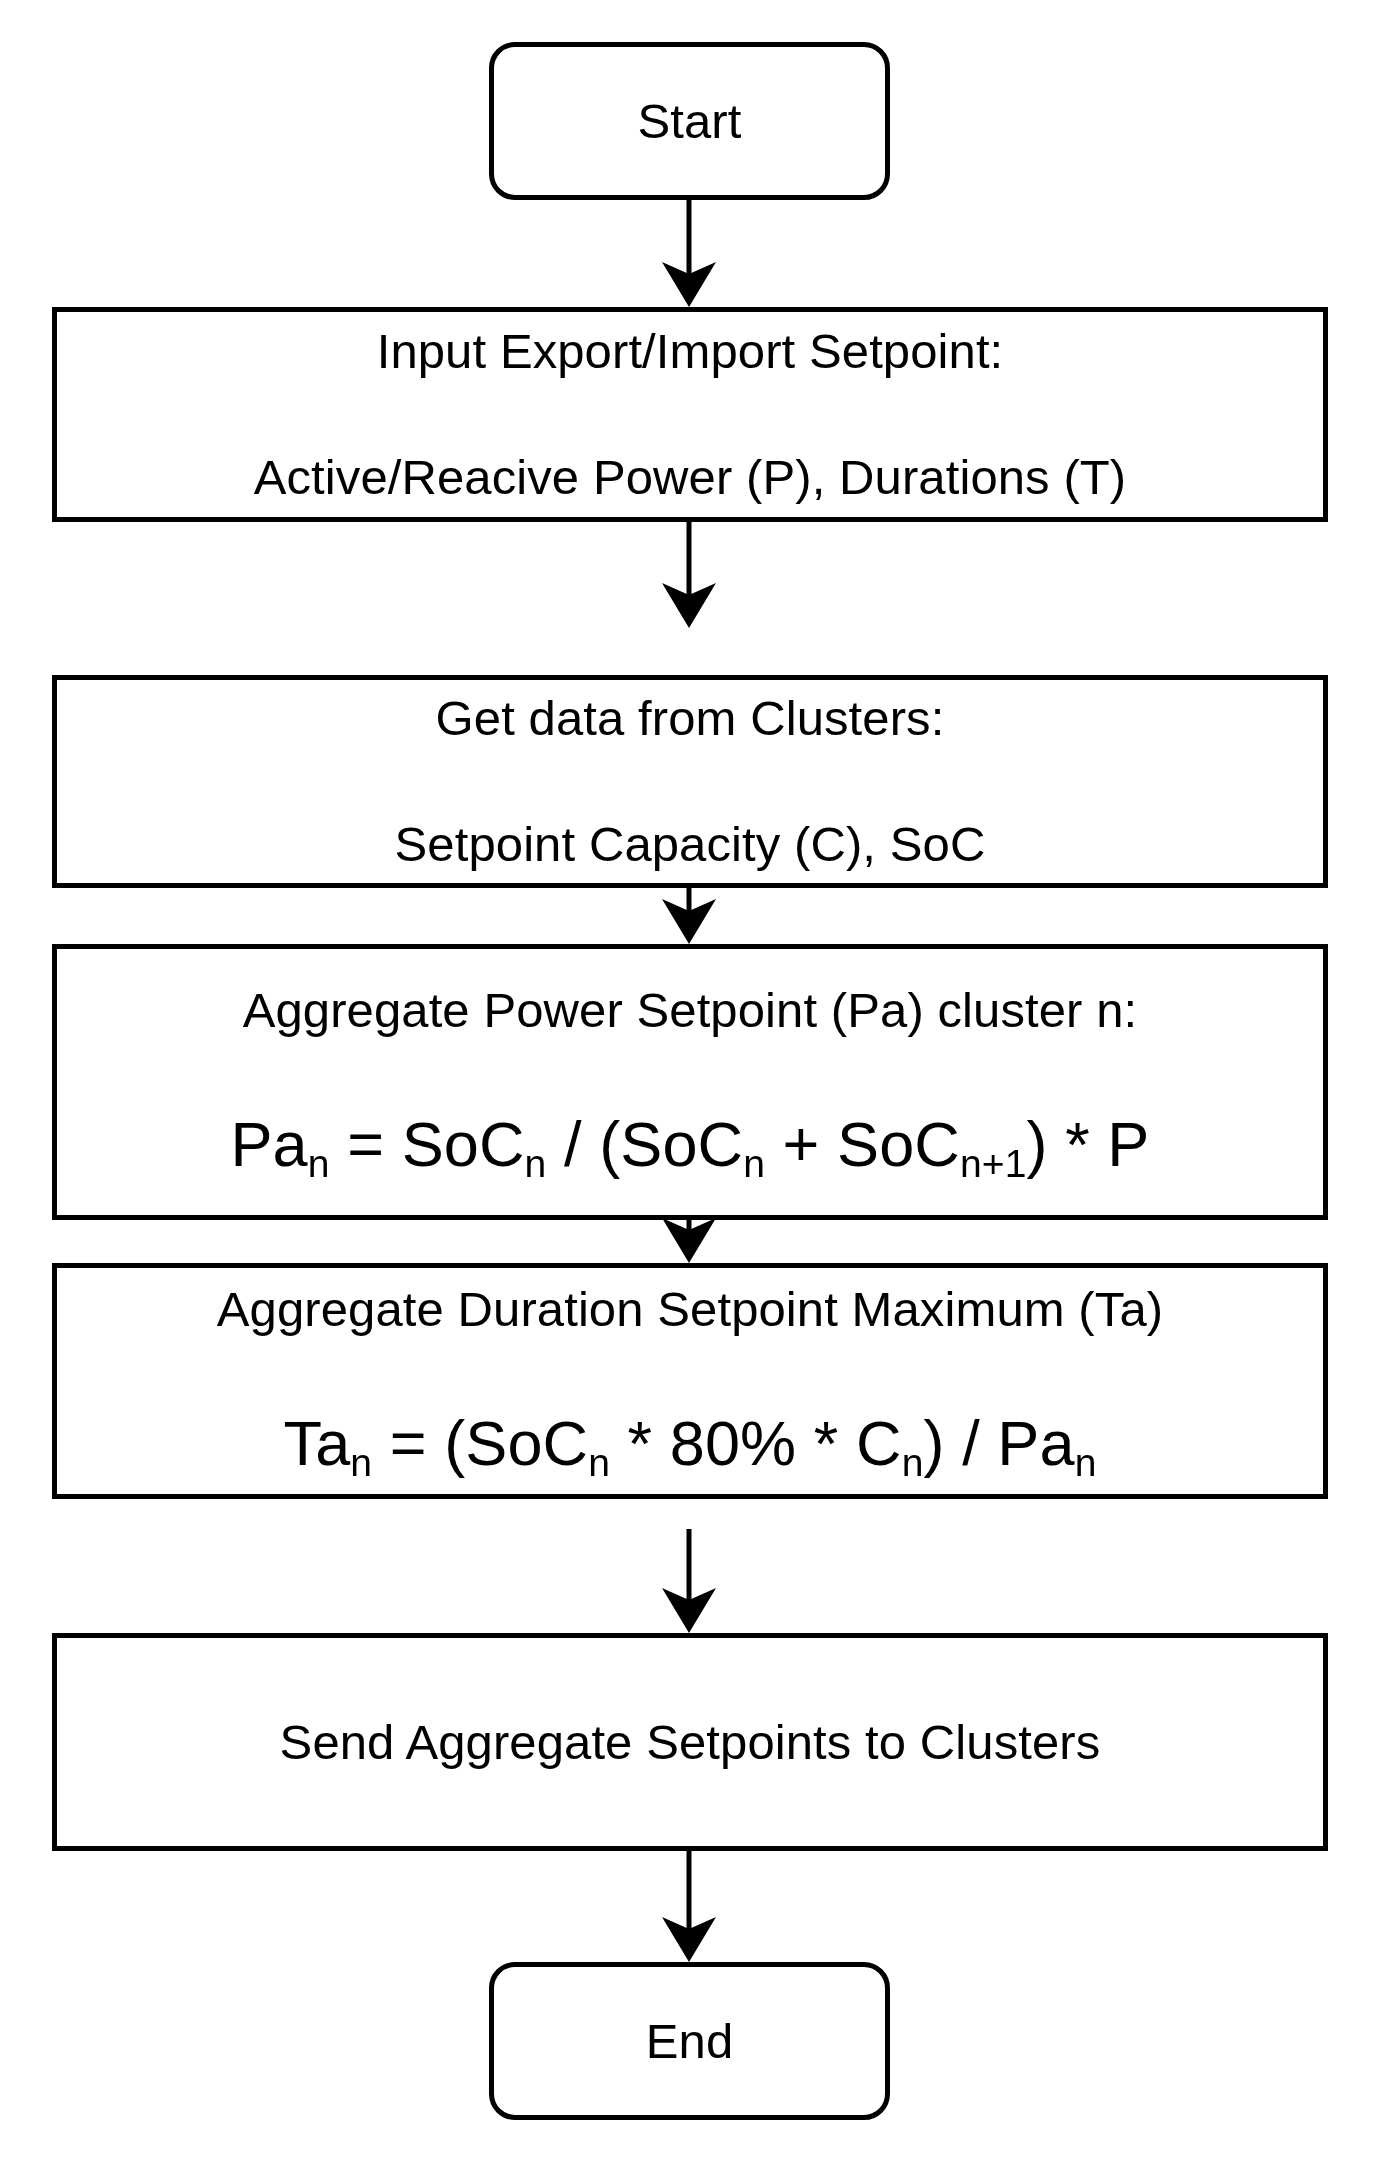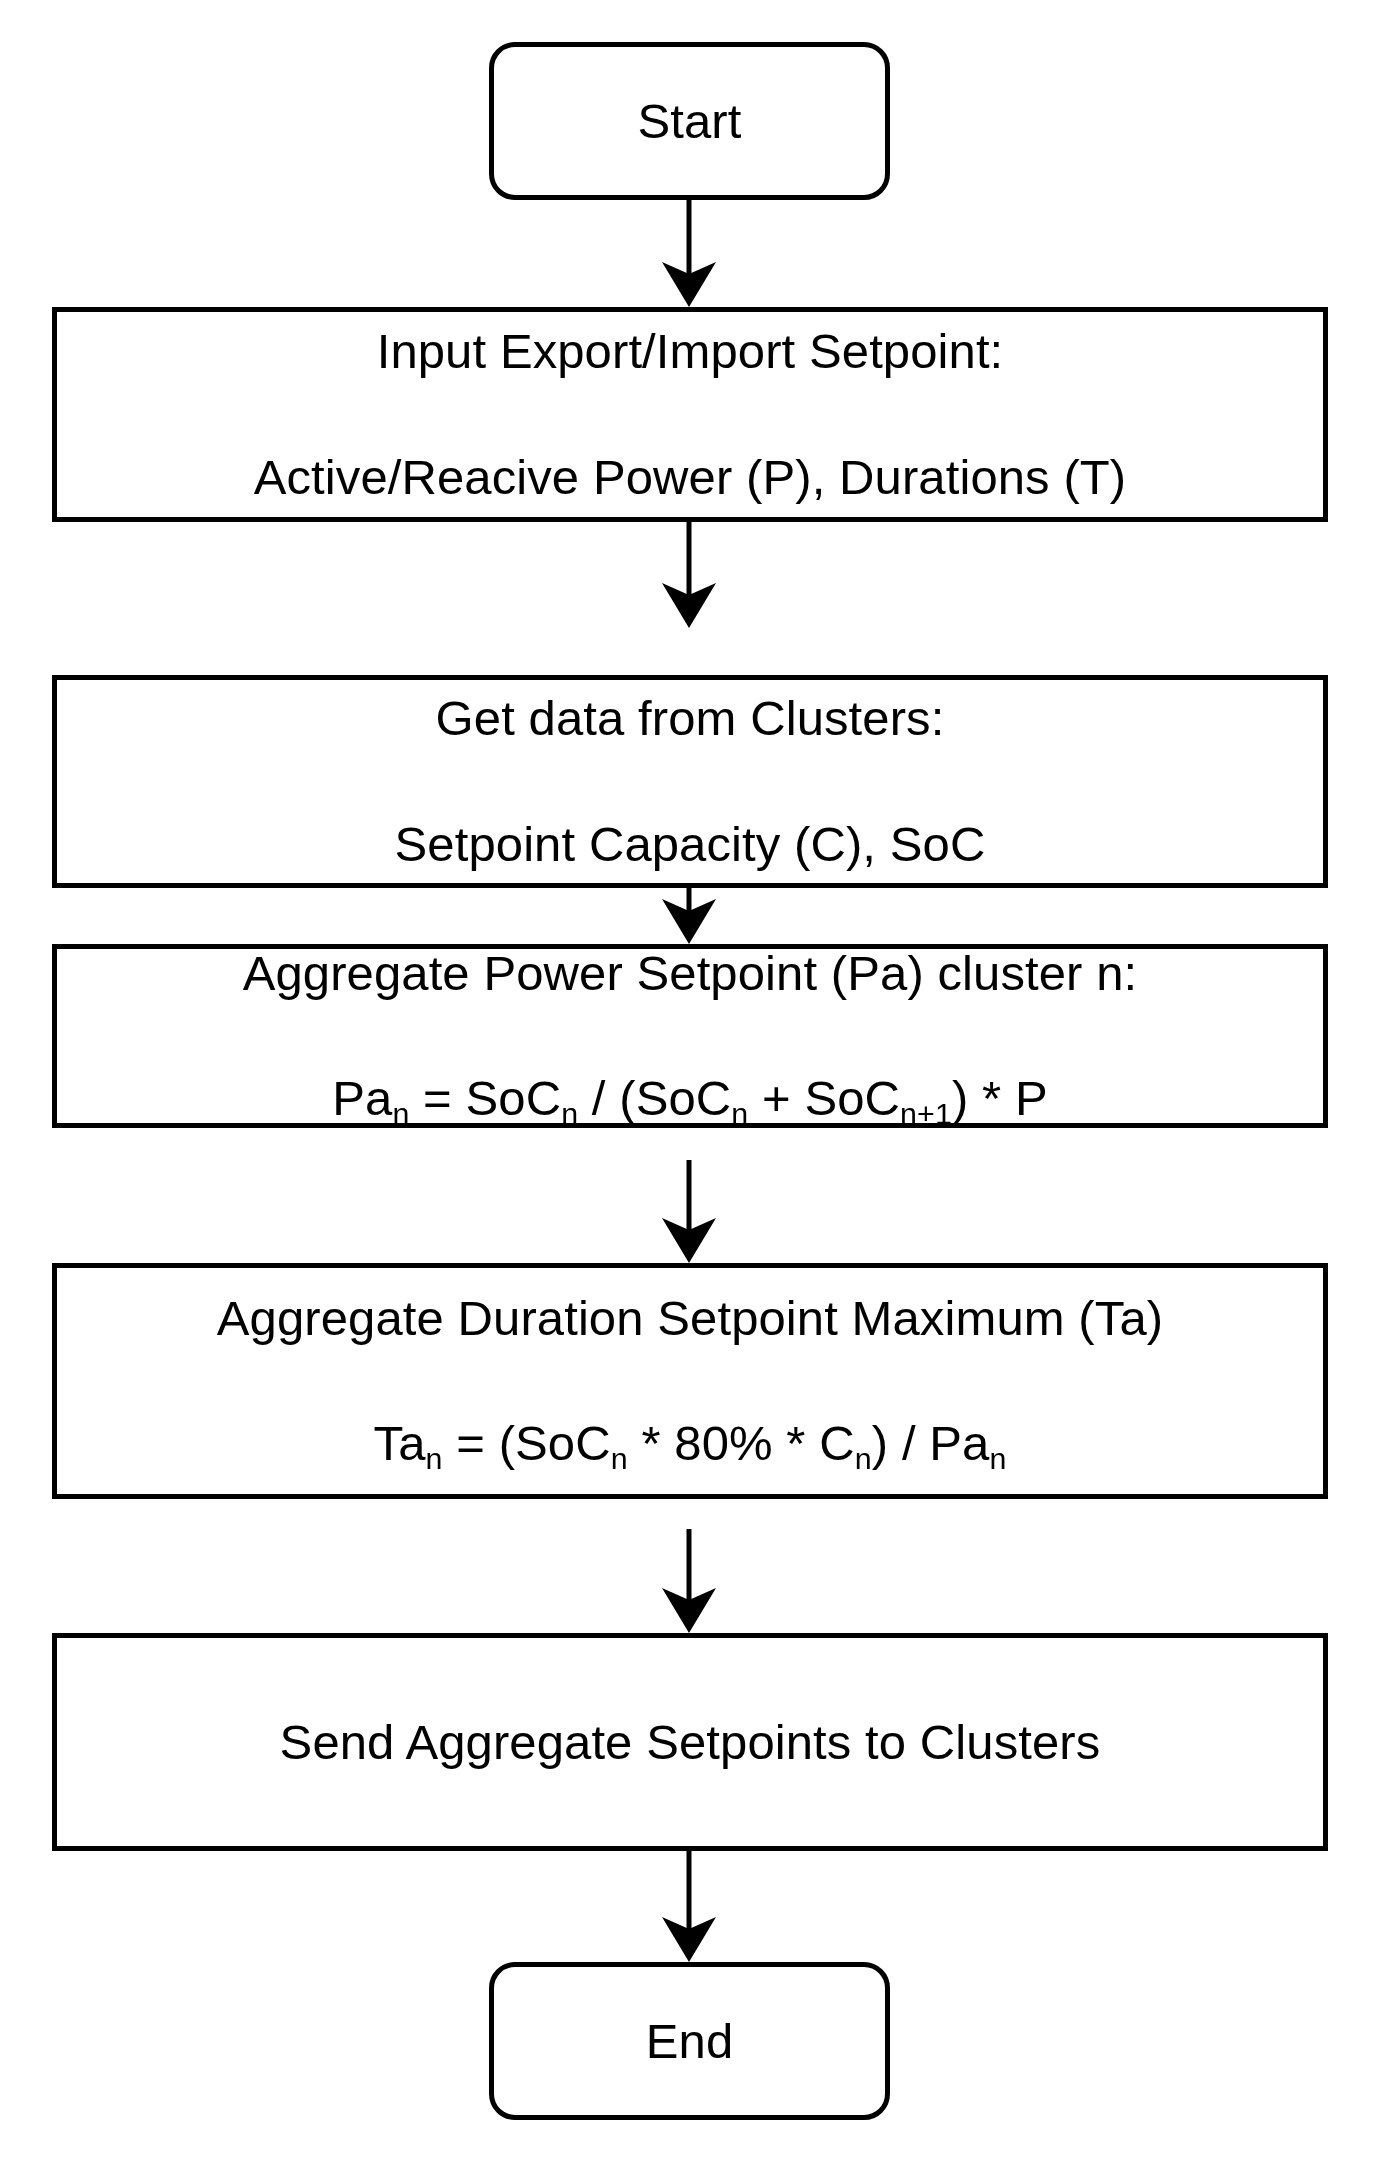--- a/index.html
+++ b/index.html
@@ -58,21 +58,21 @@
     box-sizing: border-box;
     white-space: pre-line;
     font-size: 49px;
     font-weight: 400;
     letter-spacing: 0.1px;
   }
 
   
   .formula-line {
     display: block;
-    font-size: 49px;
+    font-size: 63px;
     white-space: nowrap;
   }
   .formula-line sub {
     font-size: 0.62em;
     vertical-align: baseline;
     position: relative;
     top: 0.28em;
     line-height: 0;
   }
 
@@ -93,21 +93,21 @@
     stroke-width: 5;
   }
   .connector polygon {
     fill: #000000;
   }
 
   
   #node-start      { left: 489px; top: 42px;   width: 401px; height: 158px; }
   #node-input      { left: 52px;  top: 307px;  width: 1276px; height: 215px; }
   #node-getdata    { left: 52px;  top: 628px;  width: 1276px; height: 213px; margin-top: 47px; }
-  #node-aggpower   { left: 52px;  top: 944px;  width: 1276px; height: 184px; }
+  #node-aggpower   { left: 52px;  top: 944px;  width: 1276px; height: 276px; }
   #node-aggdur     { left: 52px;  top: 1263px; width: 1276px; height: 236px; }
   #node-send       { left: 52px;  top: 1633px; width: 1276px; height: 218px; }
   #node-end        { left: 489px; top: 1962px; width: 401px; height: 158px; }
 </style>
 </head>
 <body>
 
 <div id="flowchart">
 
   <svg class="canvas connector" viewBox="0 0 1379 2164" width="1379" height="2164" xmlns="http://www.w3.org/2000/svg">

